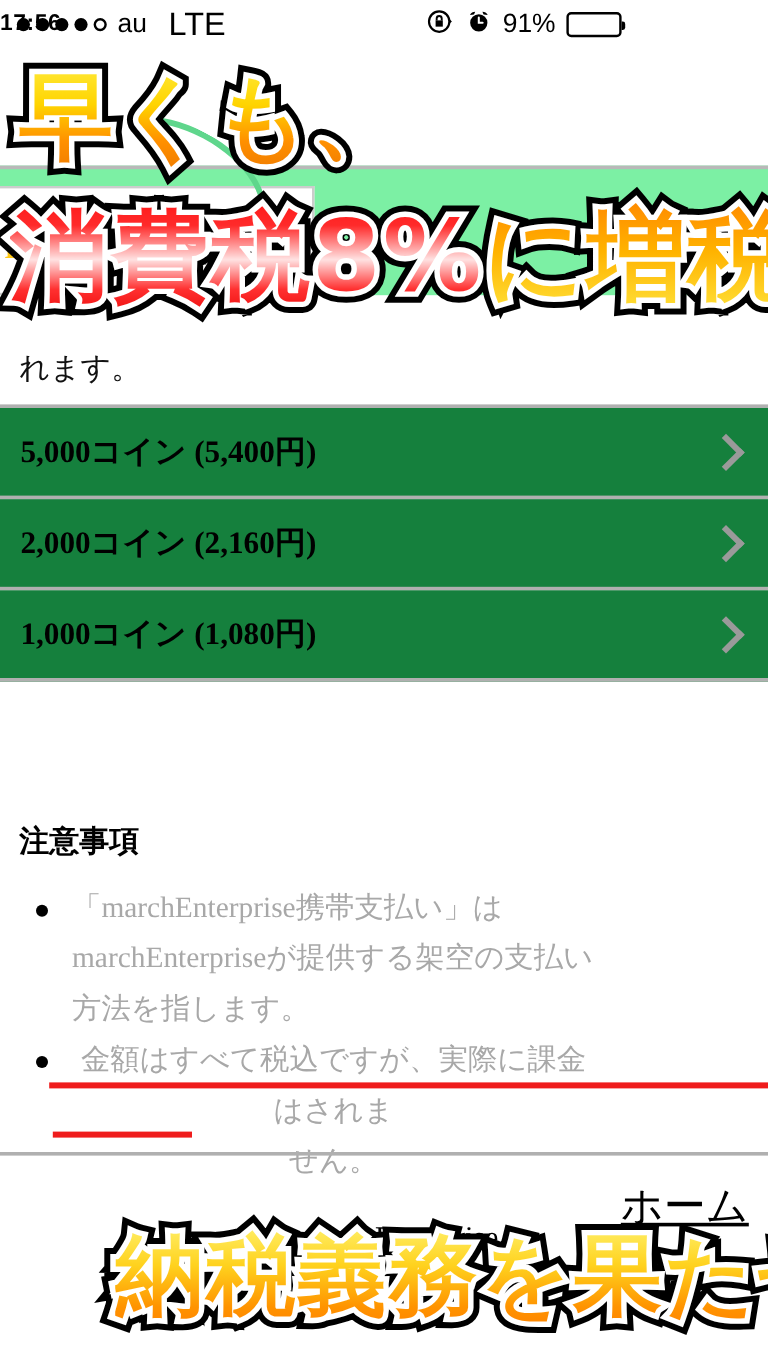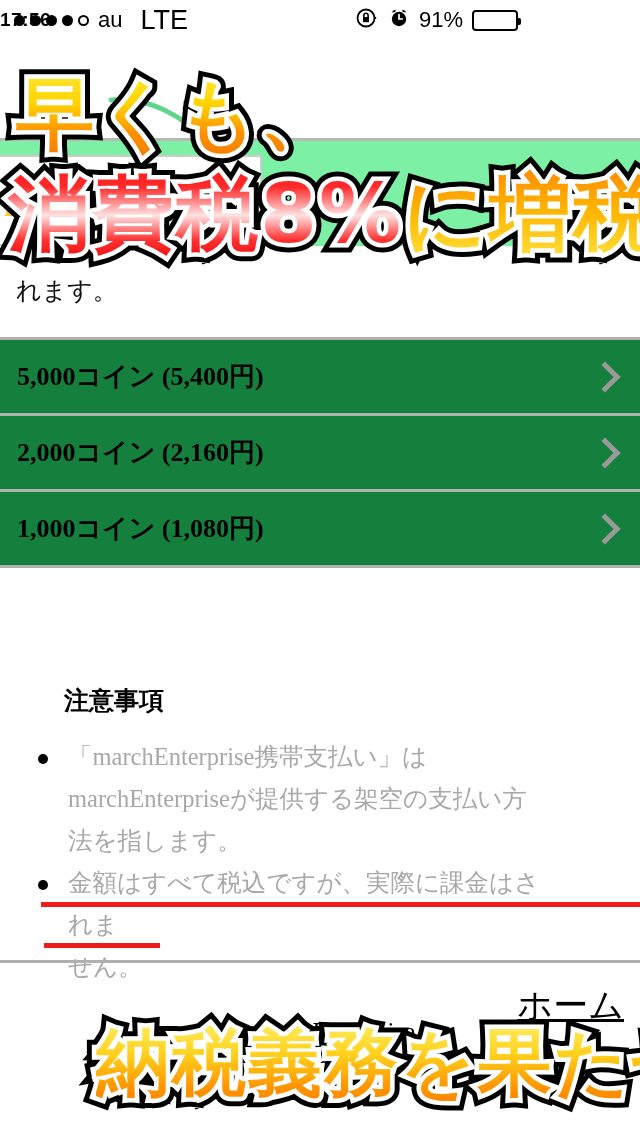--- a/index.html
+++ b/index.html
@@ -123,21 +123,21 @@
     top: 54px; left: 4px;
     font-size: 24px;
     font-weight: bold;
     color: #ffc815;
     font-family: "Liberation Serif", serif;
   }
 
   
   .tail-text {
     position: absolute;
-    top: 234px; left: 16px;
+    top: 250px; left: 16px;
     font-size: 25px;
     color: #111;
     font-family: "DejaVu Sans", sans-serif;
   }
 
   
   .coin-list {
     position: absolute;
     top: 297px; left: 0;
     width: 640px;
@@ -167,51 +167,50 @@
     border-right: 5px solid #9a9a9a;
     border-top: 5px solid #9a9a9a;
     transform: rotate(45deg);
   }
 
   
   .notes {
     position: absolute;
     top: 625px; left: 0;
     width: 512px;
-    margin-left: 48px;
   }
   .notes-title {
     margin: 19px 0 0 16px;
     font-size: 25px;
     font-weight: bold;
     color: #000;
     font-family: "DejaVu Sans", sans-serif;
   }
   .notes-ul {
     margin: 19px 0 0 0;
-    padding: 0 16px 0 20px;
+    padding: 0 16px 0 60px;
     list-style: none;
   }
   .notes-li {
     position: relative;
     font-size: 24.5px;
     line-height: 42px;
     color: #a8a8a8;
     font-family: "Liberation Serif", "DejaVu Sans", serif;
   }
   .notes-li:before {
     content: "";
     position: absolute;
     left: -30px; top: 18px;
     width: 10px; height: 10px;
     border-radius: 50%;
     background: #000;
   }
   .notes-li.li2 { font-family: "DejaVu Sans", sans-serif; }
-  .notes-li.li2 .ln1, .notes-li.li2 .ln2 { display: block; }
+  .notes-li.li2 .ln1, .notes-li.li2 .ln2 { display: block; text-align: center; }
 
   
   .red-ul {
     position: absolute;
     height: 5px;
     background: #ef1c1c;
   }
   .red-ul-1 { top: 862px; left: 41px; width: 599px; }
   .red-ul-2 { top: 903px; left: 44px; width: 116px; }
 
@@ -267,21 +266,21 @@
     -webkit-text-stroke: 9px #fff;
     paint-order: stroke fill;
   }
   .meme .fil {
     -webkit-background-clip: text;
     background-clip: text;
     color: transparent;
     position: relative;
   }
 
-  .m1 { top: 46px;  left: 16px;  font-size: 78px; margin-top: 17px; }
+  .m1 { top: 46px;  left: 16px;  font-size: 78px; }
   .m2 { top: 160px; left: 8px;   font-size: 82px; }
   .m3 { top: 1014px; left: 96px; font-size: 74px; }
 
   .grad-yo { background-image: linear-gradient(180deg,#ffe93a 0%,#ffd400 38%,#ff9000 72%,#f07c00 100%); }
   .grad-red { background-image: linear-gradient(180deg,#ff1a1a 0%,#ff2a2a 22%,#ffe2e2 52%,#ff3030 78%,#ee0d0d 100%); }
   .grad-oy { background-image: linear-gradient(180deg,#ff8a00 0%,#ffb300 45%,#ffe23a 100%); }
   .grad-yo2 { background-image: linear-gradient(180deg,#fff06a 0%,#ffd21e 40%,#ff9400 80%,#ff8400 100%); }
 </style>
 </head>
 <body>

